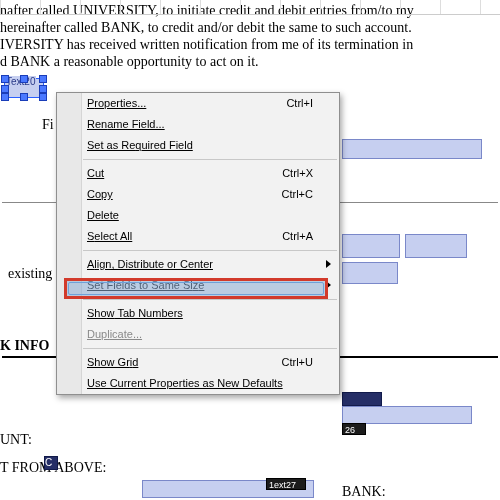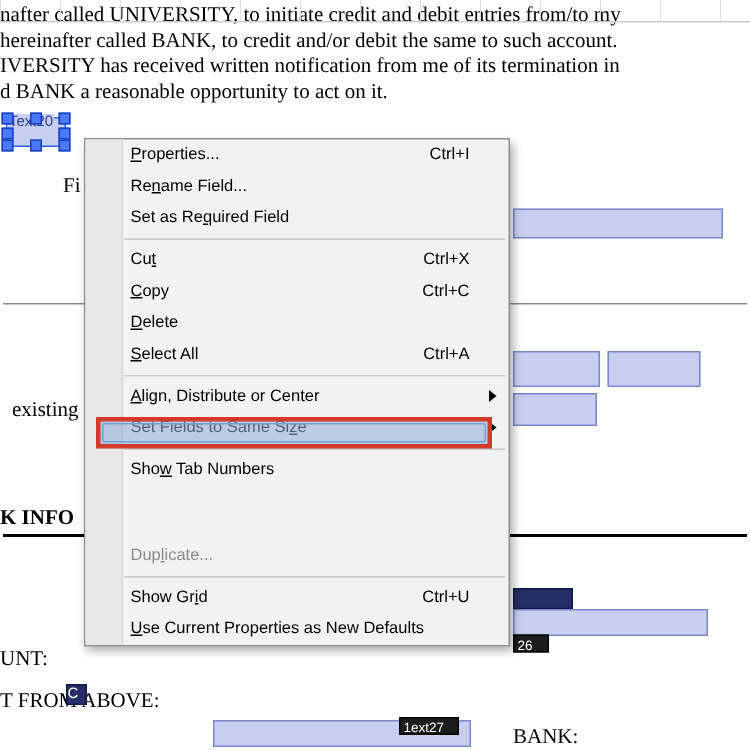--- a/index.html
+++ b/index.html
@@ -123,22 +123,23 @@
     border-right: 1px solid #d5d5d5;
   }
   .cm-item {
     position: relative;
     height: 21px;
     line-height: 21px;
     padding-left: 30px;
     padding-right: 8px;
     color: #000;
     white-space: nowrap;
-  }
-  .cm-item.disabled { color: #8a8a8a; margin-top: 36px; }
+    text-decoration: underline;
+  }
+  .cm-item.disabled { color: #8a8a8a; }
   .cm-item .mn { text-decoration: underline; }
   .cm-sc {
     position: absolute;
     right: 26px;
     top: 0;
     color: #000;
     font-size: 11px;
   }
   .cm-arrow {
     position: absolute;

